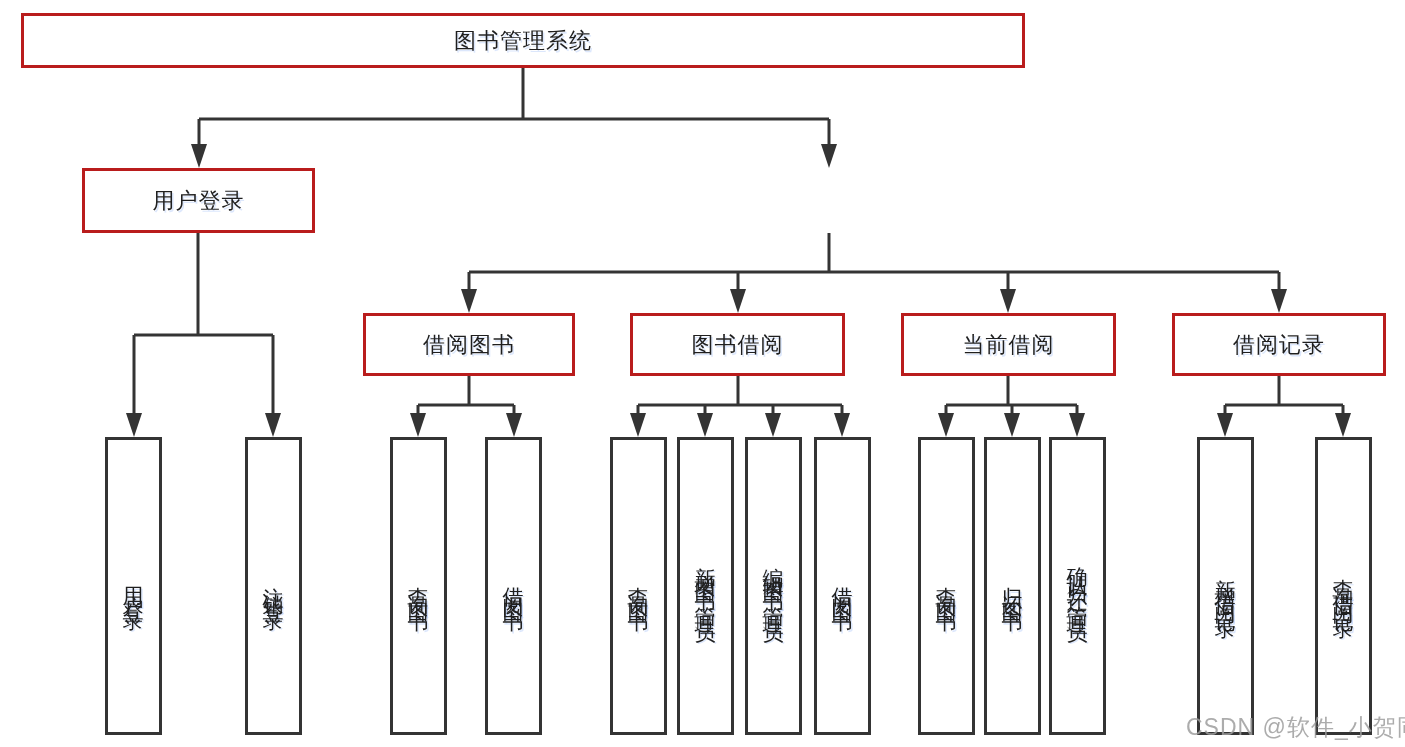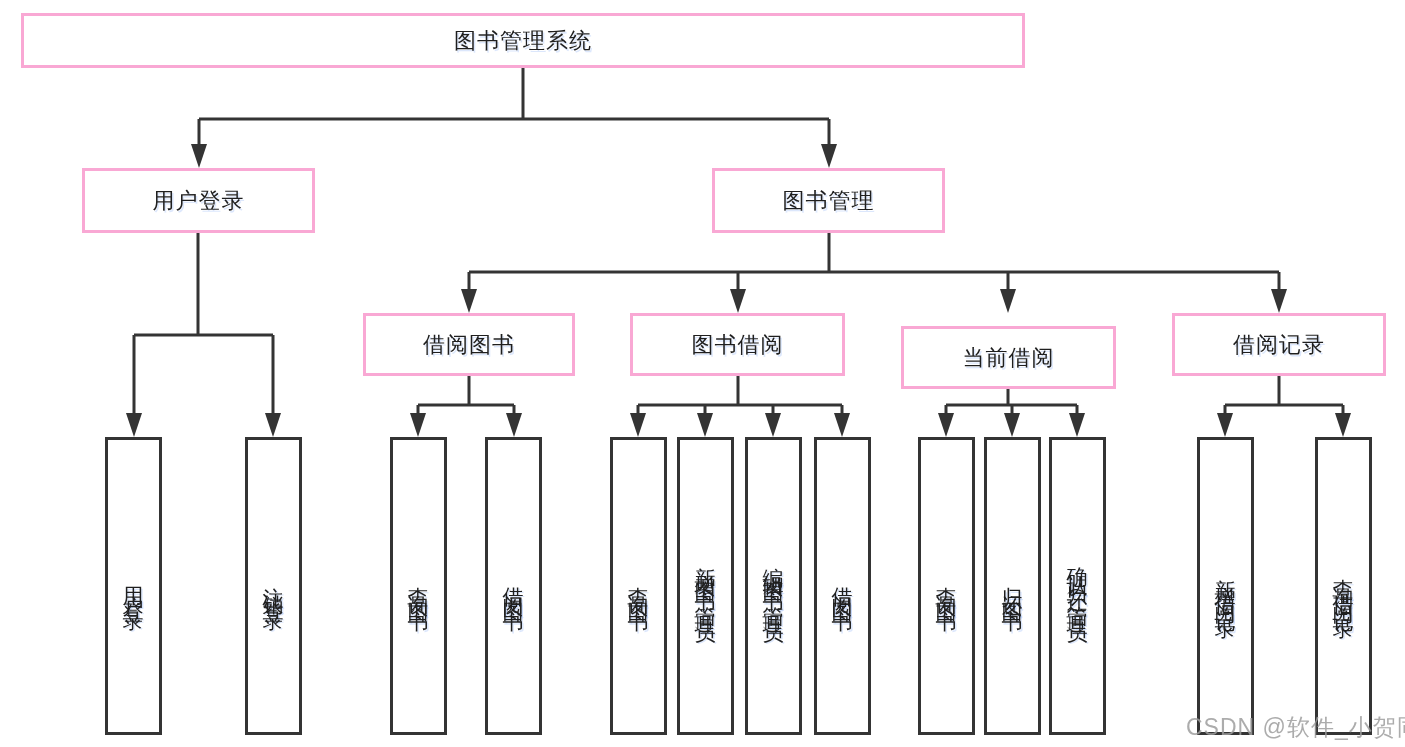--- a/index.html
+++ b/index.html
@@ -14,21 +14,21 @@
   #connectors {
     position: absolute;
     left: 0; top: 0;
     width: 1405px; height: 747px;
     pointer-events: none;
   }
   .node {
     position: absolute;
     box-sizing: border-box;
     background: #ffffff;
-    border: 3px solid #f9a8d4;
+    border: 3px solid #b91c1c;
     display: flex;
     align-items: center;
     justify-content: center;
     color: #1f1f1f;
     font-size: 22px;
     letter-spacing: 1px;
     text-shadow: 1.5px 1.5px 0 rgba(140,175,245,0.30);
     white-space: nowrap;
   }
   .leaf {
@@ -104,25 +104,24 @@
       <polygon points="1004,413 1020,413 1012,437"></polygon>
       <polygon points="1069,413 1085,413 1077,437"></polygon>
       <polygon points="1217,413 1233,413 1225,437"></polygon>
       <polygon points="1335,413 1351,413 1343,437"></polygon>
     </g>
   </svg>
 
   <div class="node" style="left:21px; top:13px; width:1004px; height:55px;">图书管理系统</div>
 
   <div class="node" style="left:82px; top:168px; width:233px; height:65px;">用户登录</div>
-  <div class="node" style="left:712px; top:168px; width:233px; height:65px;">图书管理</div>
 
   <div class="node" style="left:363px; top:313px; width:212px; height:63px;">借阅图书</div>
   <div class="node" style="left:630px; top:313px; width:215px; height:63px;">图书借阅</div>
-  <div class="node" style="left:901px; top:313px; width:215px; height:63px;margin-top:13px;">当前借阅</div>
+  <div class="node" style="left:901px; top:313px; width:215px; height:63px;">当前借阅</div>
   <div class="node" style="left:1172px; top:313px; width:214px; height:63px;">借阅记录</div>
 
   <div class="leaf" style="left:105px;">
     <span class="vtext">用户登录</span>
   </div>
   <div class="leaf" style="left:245px;">
     <span class="vtext">注销登录</span>
   </div>
 
   <div class="leaf" style="left:390px;">

